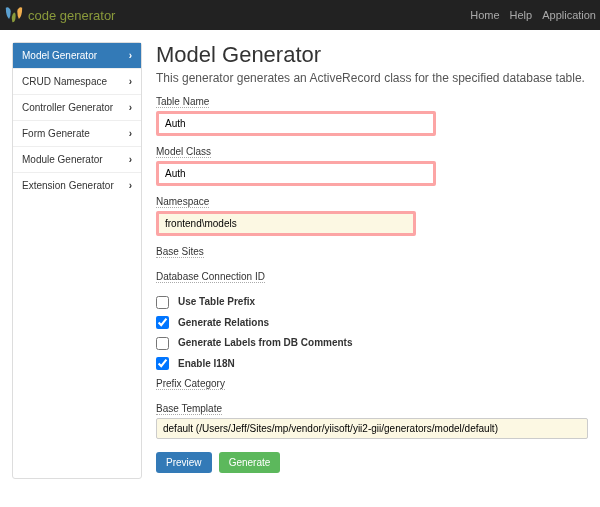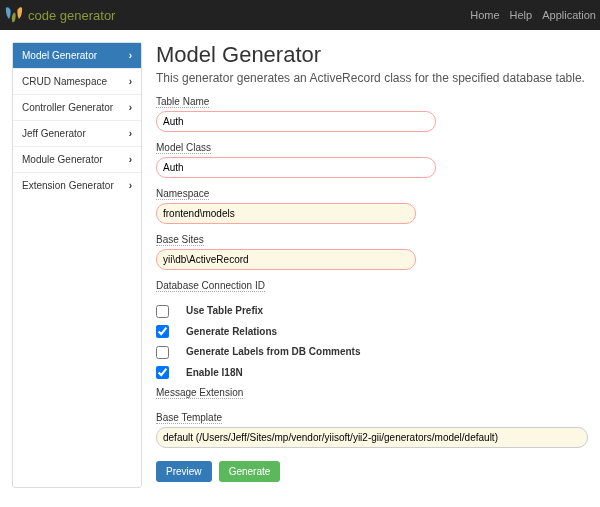--- a/index.html
+++ b/index.html
@@ -14,26 +14,26 @@
 .sidebar{width:130px;border:1px solid #ddd;border-radius:3px;background:#fff}
 .sidebar-item{display:flex;justify-content:space-between;align-items:center;padding:7px 9px;border-bottom:1px solid #eee;cursor:pointer;font-size:10px}
 .sidebar-item:last-child{border-bottom:none}
 .sidebar-item.active{background:#337ab7;color:#fff}
 .chev{font-size:10px;font-weight:bold}
 .main{flex:1}
 h1{font-size:22px;font-weight:500;margin-bottom:3px;color:#333}
 .desc{font-size:12px;color:#555;margin-bottom:10px}
 .form-group{margin-bottom:9px}
 label{display:block;font-size:10px;font-weight:normal;color:#333;margin-bottom:3px;border-bottom:1px dotted #aaa;display:inline-block}
-.input{width:280px;padding:4px 6px;border:1px solid #fca5a5;border-radius:10px;font-size:10px;background:#fff}
+.input{width:280px;padding:4px 6px;border:3px solid #fca5a5;border-radius:2px;font-size:10px;background:#fff}
 .input.yellow{background:#fcf8e3;width:260px}
 .checkbox-row{margin-bottom:7px}
-.checkbox-row label{border:none;display:inline;font-weight:bold;font-size:10px;margin-left:17px}
+.checkbox-row label{border:none;display:inline;font-weight:bold;font-size:10px;margin-left:9px}
 .checkbox-row input{vertical-align:middle}
-.wide-input{width:100%;padding:4px 6px;border:1px solid #ccc;border-radius:10px;font-size:10px;background:#fcf8e3}
+.wide-input{width:100%;padding:4px 6px;border:1px solid #ccc;border-radius:2px;font-size:10px;background:#fcf8e3}
 .btn{padding:5px 10px;border:none;border-radius:3px;font-size:10px;color:#fff;cursor:pointer;margin-right:4px;margin-top:4px;margin-bottom:6px}
 .btn-primary{background:#337ab7}
 .btn-success{background:#5cb85c}
 </style>
 </head>
 <body>
 
 <div class="navbar">
   <div class="brand">
     <svg class="logo-svg" viewBox="0 0 24 22">
@@ -58,21 +58,21 @@
       </div>
     <div class="sidebar-item">
         <span>CRUD Namespace</span>
         <span class="chev">›</span>
       </div>
     <div class="sidebar-item">
         <span>Controller Generator</span>
         <span class="chev">›</span>
       </div>
     <div class="sidebar-item">
-        <span>Jeff Generator</span>
+        <span>Form Generate</span>
         <span class="chev">›</span>
       </div>
     <div class="sidebar-item">
         <span>Module Generator</span>
         <span class="chev">›</span>
       </div>
     <div class="sidebar-item">
         <span>Extension Generator</span>
         <span class="chev">›</span>
       </div>
@@ -89,33 +89,32 @@
     <div class="form-group">
       <label>Model Class</label>
       <div><input class="input" value="Auth" style=""></div>
     </div>
     <div class="form-group">
       <label>Namespace</label>
       <div><input class="input yellow" value="frontend\models" style=""></div>
     </div>
     <div class="form-group">
       <label>Base Sites</label>
-      <div><input class="input yellow" value="yii\db\ActiveRecord" style=""></div>
     </div>
     <div class="form-group">
       <label>Database Connection ID</label>
     </div>
 
     <div class="checkbox-row"><input type="checkbox" style=""><label>Use Table Prefix</label></div>
     <div class="checkbox-row"><input type="checkbox" checked="" style=""><label>Generate Relations</label></div>
     <div class="checkbox-row"><input type="checkbox" style=""><label>Generate Labels from DB Comments</label></div>
     <div class="checkbox-row"><input type="checkbox" checked="" style=""><label>Enable I18N</label></div>
 
     <div class="form-group">
-      <label>Message Extension</label>
+      <label>Prefix Category</label>
     </div>
     <div class="form-group">
       <label>Base Template</label>
       <div><input class="wide-input" value="default (/Users/Jeff/Sites/mp/vendor/yiisoft/yii2-gii/generators/model/default)" style=""></div>
     </div>
 
     <button class="btn btn-primary">Preview</button>
     <button class="btn btn-success">Generate</button>
 
     

